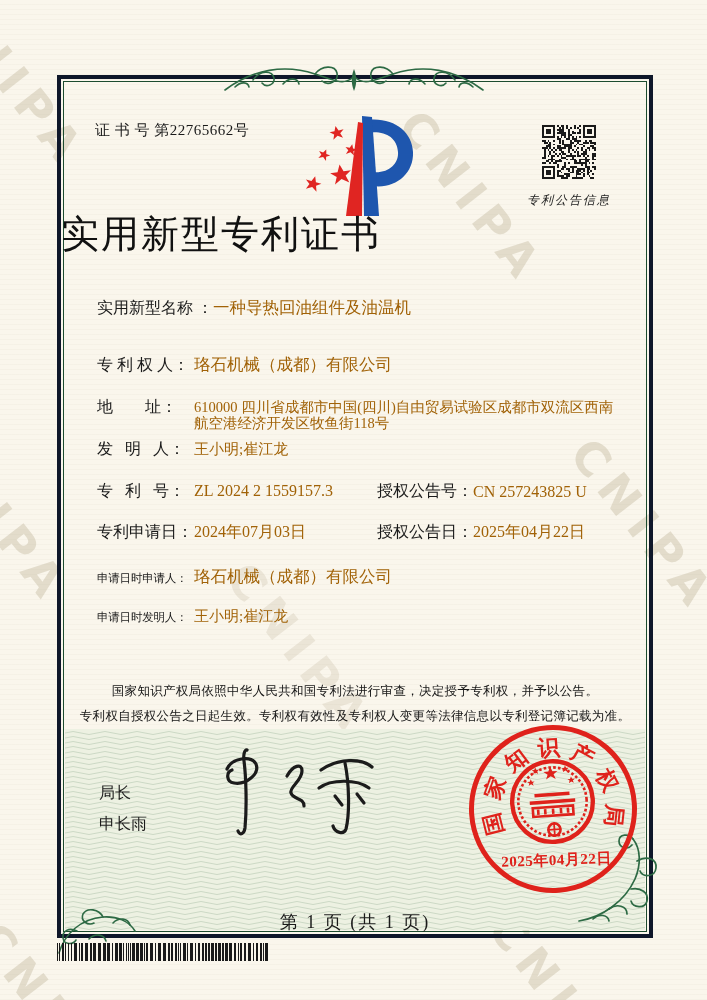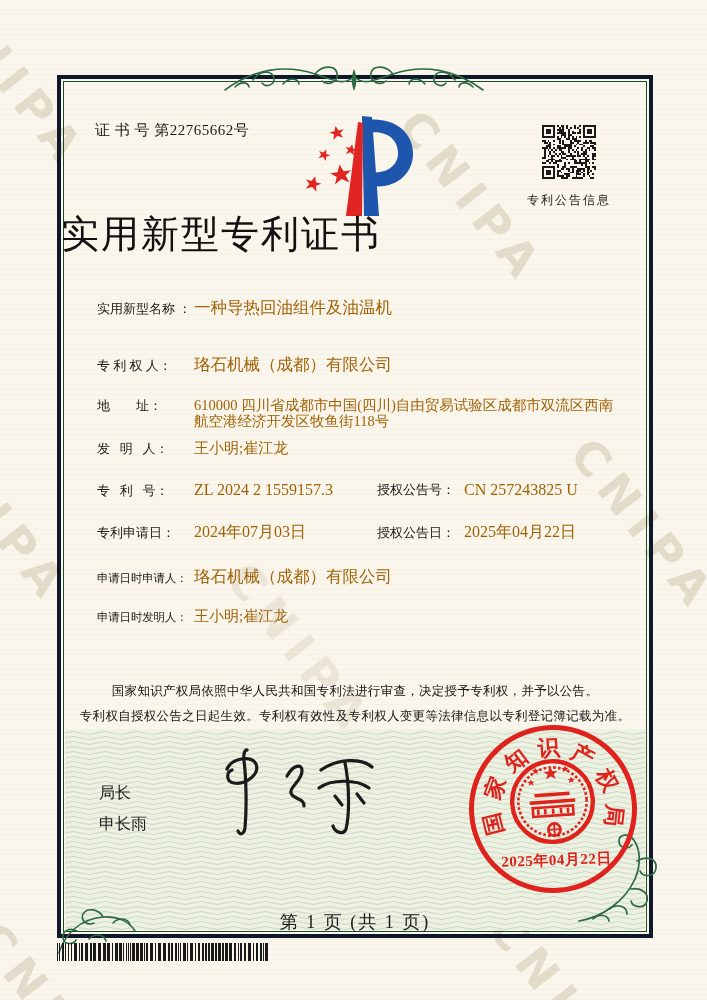--- a/index.html
+++ b/index.html
@@ -16,24 +16,24 @@
   }
   .sheet{
     position:absolute;z-index:2;left:57px;top:75px;width:588px;height:855px;
     border:4px solid #0f172a;background:transparent;
   }
   .sheet-inner{position:absolute;inset:2px;border:1px solid #1c4b2e;pointer-events:none;}
   .band{position:absolute;left:4px;right:4px;top:650px;bottom:4px;background:#edf1e2;overflow:hidden;}
   .cert-no{position:absolute;left:34px;top:42px;font-size:15px;letter-spacing:.5px;white-space:pre;}
   .logo{position:absolute;left:240px;top:33px;}
   .qr-box{position:absolute;left:462px;top:46px;width:92px;text-align:center;}
-  .qr-label{margin-top:9px;font-size:12px;letter-spacing:2px;color:#222;}
+  .qr-label{margin-top:9px;font-size:12px;letter-spacing:2px;font-style:italic;color:#222;}
   .title{position:absolute;left:0;right:0;top:130px;text-align:left;font-size:38px;font-weight:400;letter-spacing:2px;color:#111;}
   .row{position:absolute;left:36px;width:530px;display:flex;align-items:baseline;}
-  .lbl{flex:0 0 97px;font-size:13px;white-space:pre;color:#1a1a1a;}
+  .lbl{flex:0 0 97px;font-size:16px;white-space:pre;color:#1a1a1a;}
   .lbl-sm{font-size:11.5px;letter-spacing:-.2px;}
   .val{font-size:16.5px;color:#a16207;}
   .val-latin{font-size:16px;}
   .val-sm{font-size:15px;}
   .val-addr{font-size:14.5px;line-height:16px;width:424px;}
   .col2{position:absolute;left:280px;top:0;display:flex;align-items:center;}
   .col2 .lbl{flex:0 0 87px;}
   .r-name{top:218px}.r-pat{top:275px}.r-addr{top:318px}.r-inv{top:360px}
   .r-no{top:402px}.r-date{top:443px}.r-app{top:487px}.r-inv2{top:528px}
   .stmt{position:absolute;left:0;right:0;text-align:center;font-size:12.5px;letter-spacing:.3px;color:#151515;}

